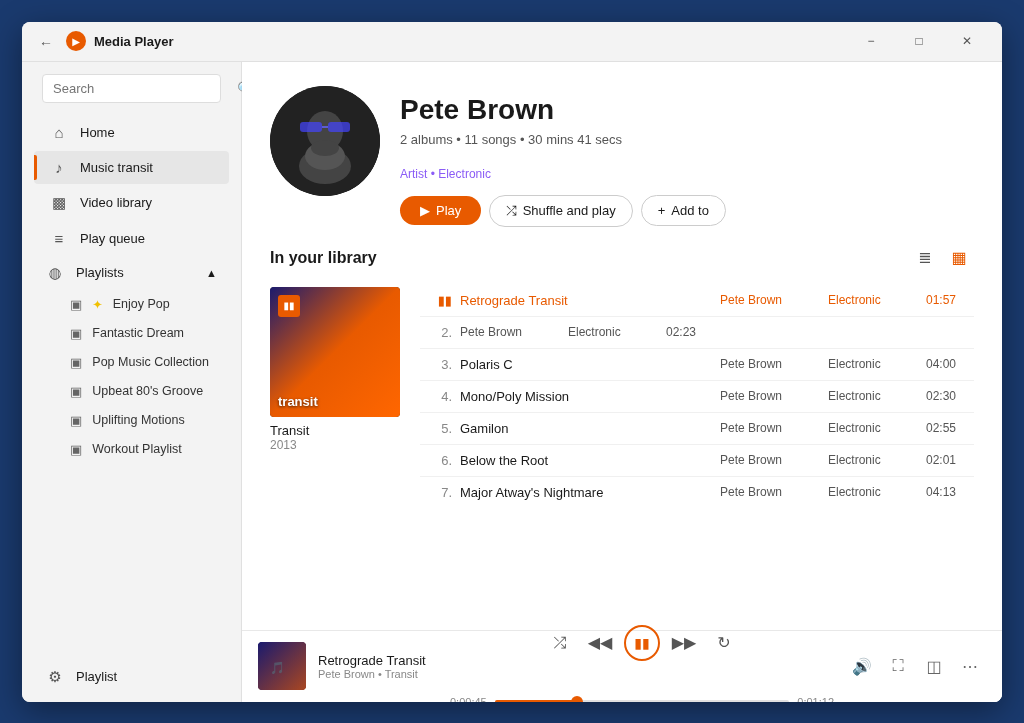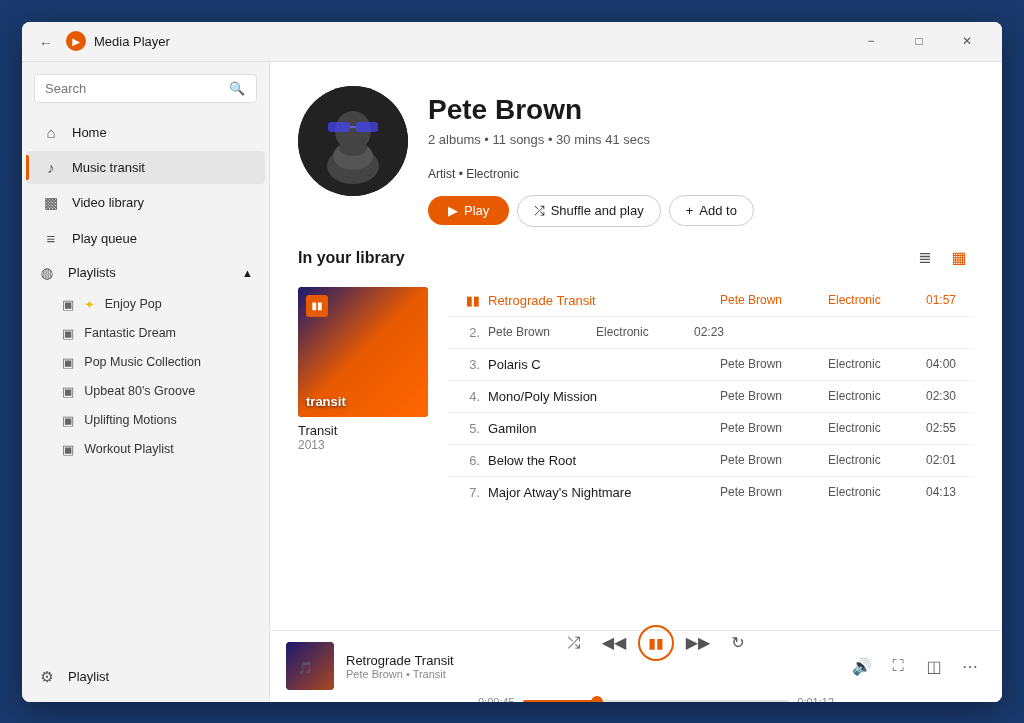--- a/index.html
+++ b/index.html
@@ -49,21 +49,21 @@
       width: 20px; height: 20px;
       background: #e85a00;
       border-radius: 50%;
       display: flex; align-items: center; justify-content: center;
       color: white;
       font-size: 10px;
     }
     .app-title {
       font-size: 13px;
       color: #1a1a1a;
-      font-weight: 400;
+      font-weight: 700;
     }
     .titlebar-controls {
       margin-left: auto;
       display: flex;
       gap: 2px;
     }
     .ctrl-btn {
       width: 46px; height: 32px;
       display: flex; align-items: center; justify-content: center;
       cursor: pointer;
@@ -73,25 +73,25 @@
     }
 
     .content {
       display: flex;
       flex: 1;
       overflow: hidden;
     }
 
     
     .sidebar {
-      width: 248px;
+      width: 220px;
       background: #f3f3f3;
       display: flex;
       flex-direction: column;
-      padding: 8px 0;
+      padding: 8px 8px;
       border-right: 1px solid #e0e0e0;
       flex-shrink: 0;
     }
     .search-box {
       margin: 4px 12px 12px;
       background: white;
       border: 1px solid #ddd;
       border-radius: 4px;
       display: flex;
       align-items: center;
@@ -212,21 +212,21 @@
       font-size: 28px;
       font-weight: 600;
       color: #1a1a1a;
       margin-bottom: 6px;
     }
     .artist-meta {
       font-size: 13px;
       color: #555;
       margin-bottom: 4px;
     }
-    .artist-tags { font-size: 12px; color: #404040; margin-bottom: 14px; margin-top: 20px; }
+    .artist-tags { font-size: 12px; color: #8b5cf6; margin-bottom: 14px; margin-top: 20px; }
     .artist-actions { display: flex; gap: 8px; align-items: center; }
     .btn-play {
       background: #e85a00;
       color: white;
       border: none;
       border-radius: 20px;
       padding: 7px 20px;
       font-size: 13px;
       cursor: pointer;
       display: flex;

